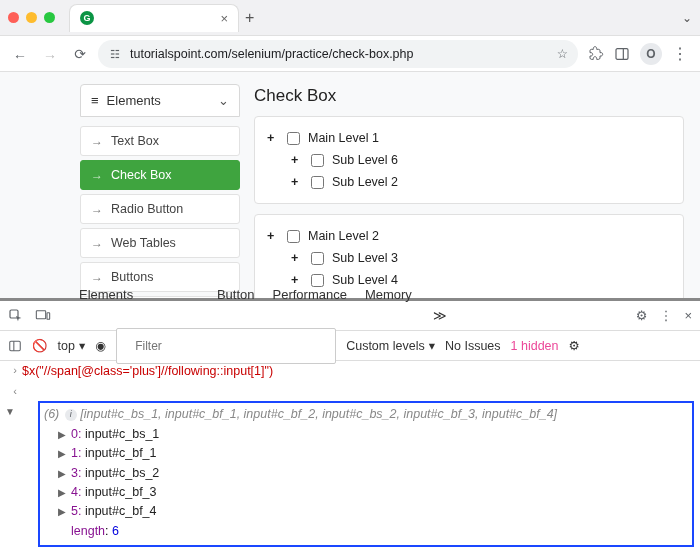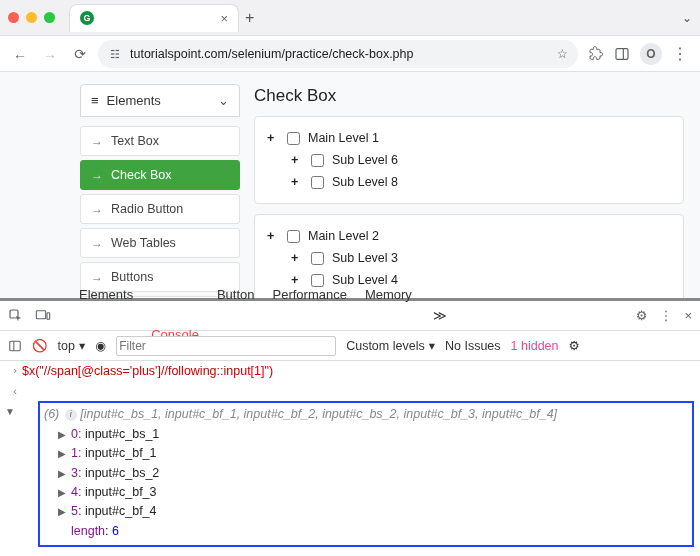--- a/index.html
+++ b/index.html
@@ -42,21 +42,21 @@
 input[type=checkbox] { margin: 0; }
 
 .devtools { height: 258px; border-top: 3px solid #888; background: #fff; display: flex; flex-direction: column; font-family: Menlo, Consolas, monospace; }
 .dt-tabs { display: flex; align-items: center; border-bottom: 1px solid #ddd; font-family: -apple-system, sans-serif; font-size: 13px; color: #333; padding: 0 8px; height: 30px; gap: 4px; }
 .dt-left { display: flex; gap: 10px; align-items: center; color: #5f6368; margin-right: 14px; }
 .dt-tab { padding: 5px 9px; }
 .dt-tab.active { color: #ef4444; border-bottom: 2px solid #1a73e8; margin-top: 40px; }
 .dt-more { margin-left: 8px; }
 .dt-right { margin-left: auto; display: flex; gap: 12px; align-items: center; color: #5f6368; }
 .dt-sub { display: flex; align-items: center; border-bottom: 1px solid #ddd; font-family: -apple-system, sans-serif; font-size: 12.5px; color: #333; padding: 0 8px; height: 30px; gap: 10px; }
-.filter { flex: 1; height: 20px; border: 1px solid #ccc; border-radius: 2px; padding: 0 2px; font-size: 12px; max-width: 220px; }
+.filter { flex: 1; height: 36px; border: 1px solid #ccc; border-radius: 2px; padding: 0 18px; font-size: 12px; max-width: 220px; }
 .drop { display: flex; align-items: center; gap: 4px; }
 .hidden { color: #ec4899; }
 .console-body { flex: 1; overflow: auto; font-size: 12.5px; line-height: 1.55; }
 .crow { display: flex; align-items: flex-start; padding: 1px 8px; min-height: 18px; }
 .crow .gutter { width: 14px; color: #888; font-size: 11px; text-align: center; user-select: none; }
 .c-red { color: #c80000; }
 .c-gray { color: #888; font-style: italic; }
 .c-blue { color: #0000dd; }
 .resultbox { border: 2px solid #1a47ff; margin: 0 6px 4px 18px; padding: 2px 4px 4px; }
 .tri { color: #666; font-size: 10px; margin-right: 3px; display: inline-block; width: 10px; }
@@ -162,21 +162,21 @@
             <span>Main Level 1</span>
           </div>
           <div class="lvlrow sub">
             <span class="plus">+</span>
             <input type="checkbox" style="">
             <span>Sub Level 6</span>
           </div>
           <div class="lvlrow sub">
             <span class="plus">+</span>
             <input type="checkbox" style="">
-            <span>Sub Level 8</span>
+            <span>Sub Level 2</span>
           </div>
         </div>
         <div class="panel">
           <div class="lvlrow">
             <span class="plus">+</span>
             <input type="checkbox" style="">
             <span>Main Level 2</span>
           </div>
           <div class="lvlrow sub">
             <span class="plus">+</span>

